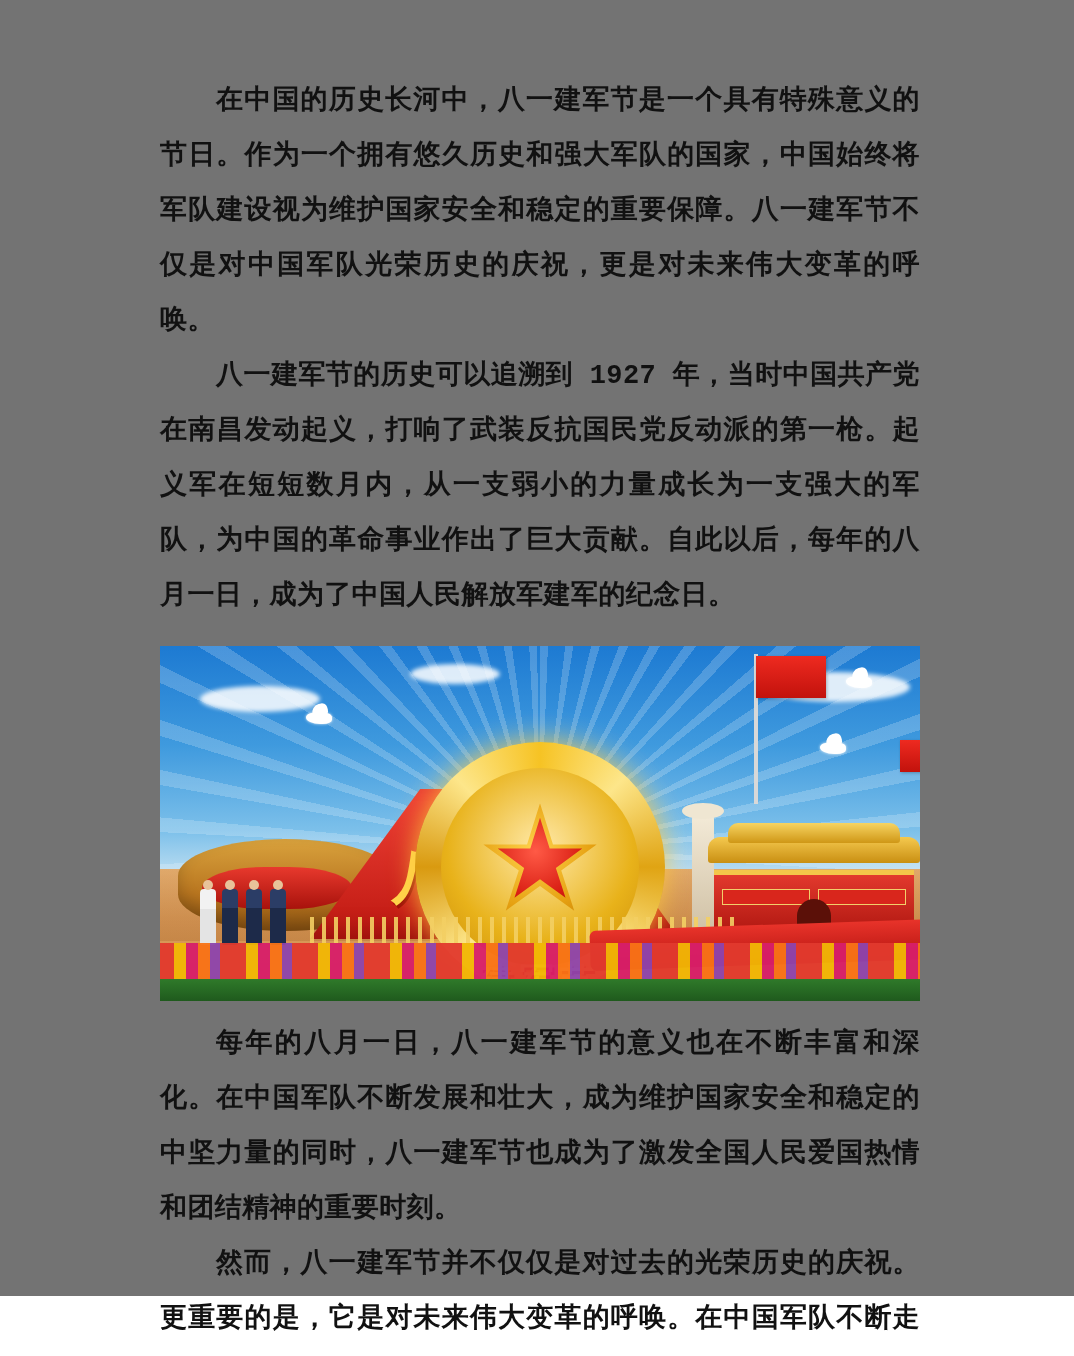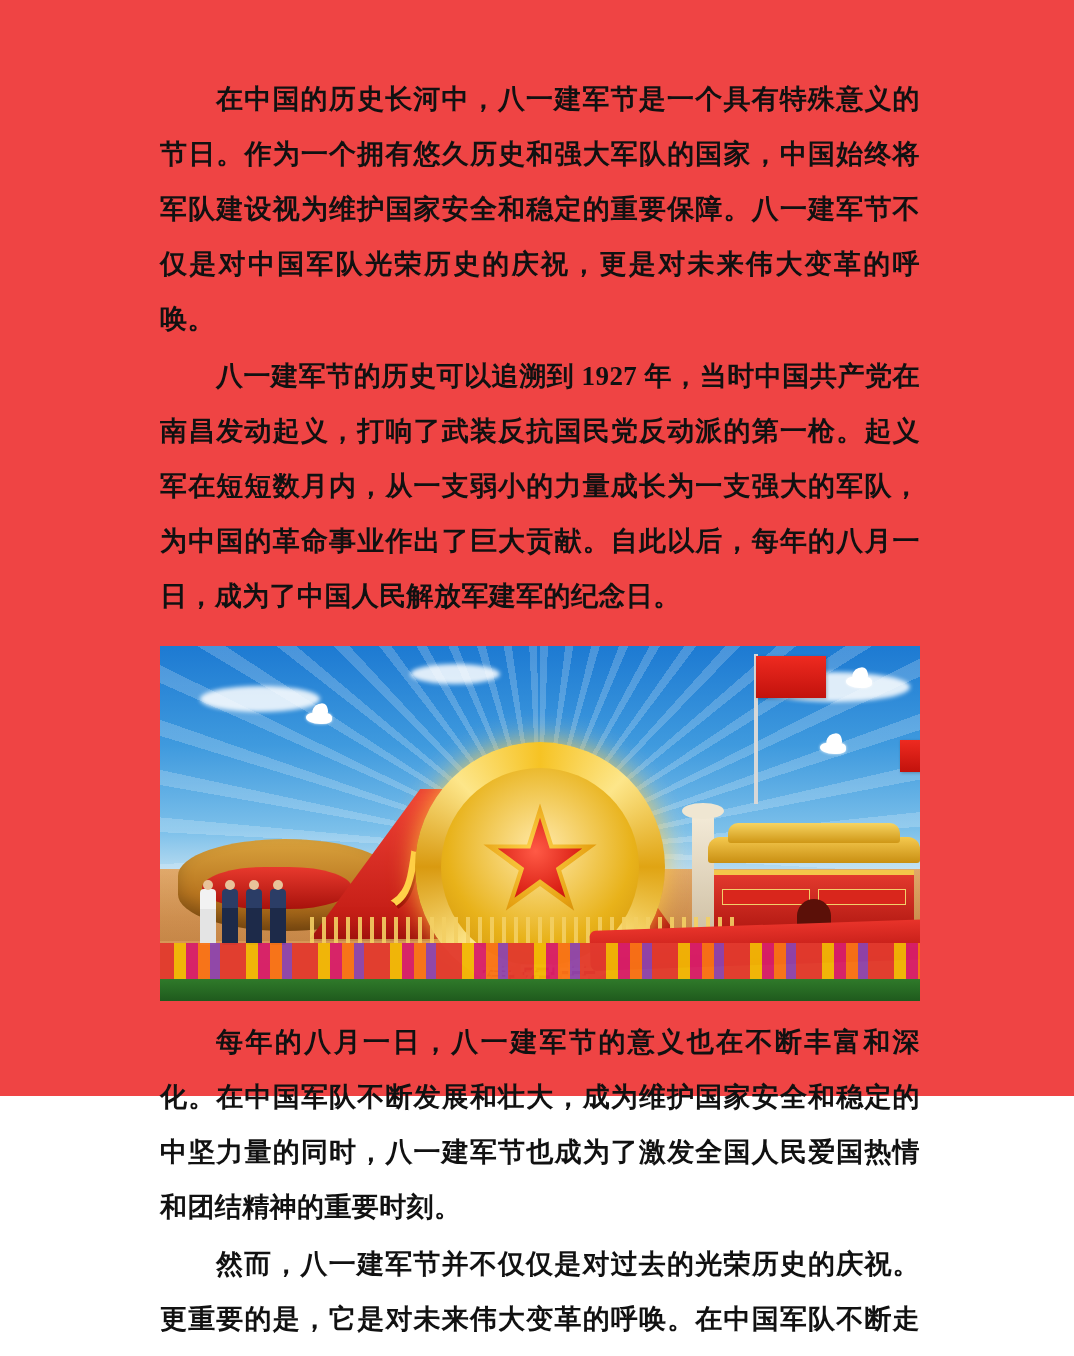--- a/index.html
+++ b/index.html
@@ -10,41 +10,42 @@
   body {
     width: 1074px;
     height: 1356px;
     overflow: hidden;
     font-family: "Liberation Serif", "DejaVu Serif", serif;
     color: #000000;
   }
   .page {
     position: relative;
     width: 1074px;
-    height: 1096px;
-    background: #ef4444;
+    height: 1296px;
+    background: #737373;
     box-sizing: border-box;
     padding: 72px 155px 0 160px;
   }
   .doc-body {
     width: 760px;
   }
   p.para {
     margin: 0 0 0 0;
     font-size: 27px;
     line-height: 55px;
     text-align: justify;
     text-justify: inter-ideograph;
     text-indent: 56px;
     letter-spacing: 0.4px;
     font-weight: 600;
     color: #111;
   }
   p.para + p.para {
     margin-top: 2px;
+    font-family: Liberation Mono, monospace;
   }
   .figure {
     margin: 22px 0 14px 0;
     width: 760px;
   }
   .figure-frame {
     position: relative;
     width: 760px;
     height: 355px;
     overflow: hidden;

